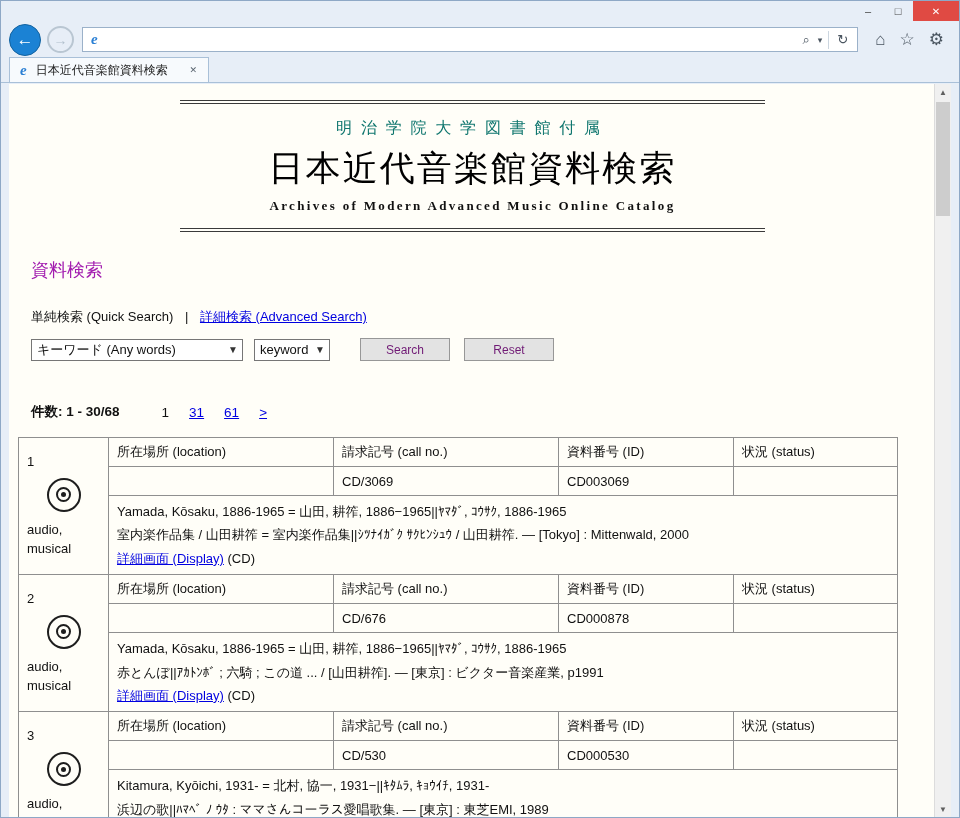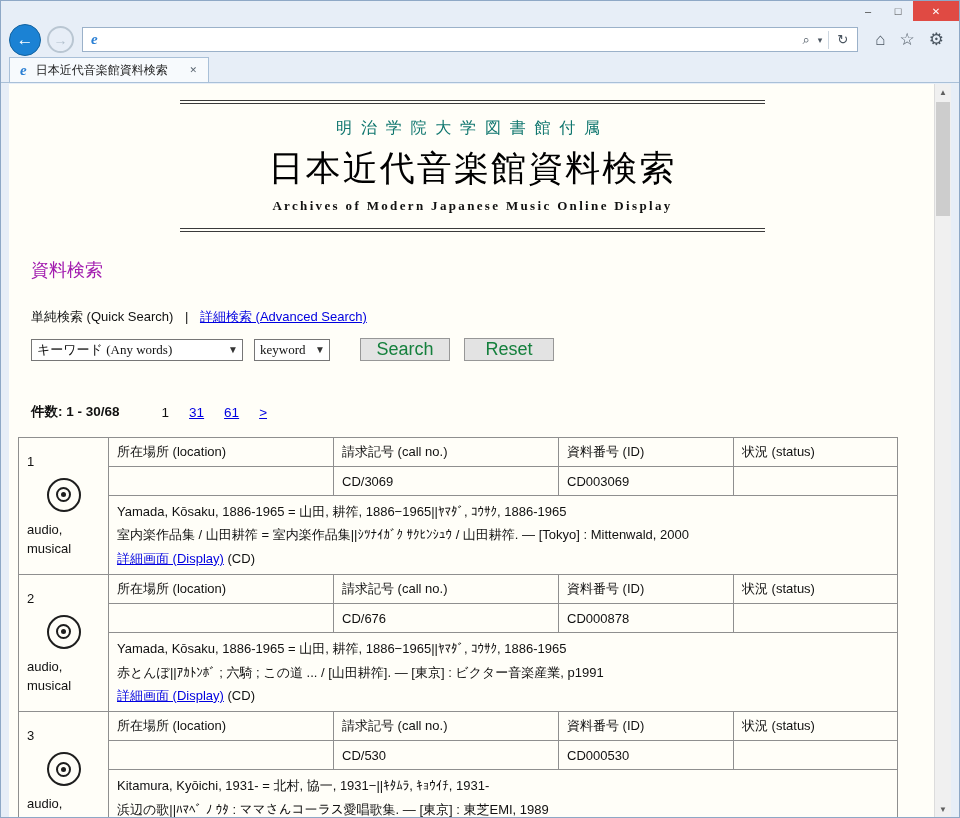--- a/index.html
+++ b/index.html
@@ -63,28 +63,28 @@
 
   .section { padding:0 22px; }
   .section-title { margin-top:26px; font-size:18px; color:#a21caf; }
 
   .search-nav { margin-top:26px; font-size:13px; }
   .search-nav .sep { margin:0 8px; }
   a.blue-link { color:#0000e0; text-decoration:underline; cursor:pointer; }
 
   .search-form { margin-top:12px; display:flex; align-items:center; }
   .fake-select { height:22px; border:1px solid #767676; background:#fff; display:flex;
-                 align-items:center; font-size:13px; padding-left:5px;font-family:Liberation Serif, serif; }
+                 align-items:center; font-size:13px; padding-left:5px; }
   .fake-select .caret { margin-left:auto; padding:0 4px; font-size:10px; color:#333; }
   .sel-field { width:212px; }
   .sel-type { width:76px; margin-left:11px; }
   .query-input { width:206px; height:22px; border:1px solid #767676; font-size:13px;
                  padding:0 4px; margin-left:9px; background:#fff; }
   .btn { width:90px; height:23px; background:#e3e3e3; border:1px solid #979797;
-         font-size:18px; color:#15803d; font-family:inherit; }
+         font-size:12px; color:#701a75; font-family:inherit; }
   .btn-search { margin-left:30px; }
   .btn-reset { margin-left:14px; }
 
   .count-row { margin-top:42px; font-size:13.5px; display:flex; align-items:center; }
   .count-label { font-weight:bold; }
   .pagination { margin-left:42px; display:flex; }
   .pagination span, .pagination a { margin-right:20px; font-size:13.5px; }
 
   table.results { margin:16px 0 0 9px; border-collapse:collapse; width:879px;
                   font-size:13px; table-layout:fixed; }
@@ -155,21 +155,21 @@
       <span class="tab-close">✕</span>
     </div>
   </div>
 
   <div class="page">
 
     <div class="masthead">
       <div class="dbl-rule"></div>
       <div class="institution">明治学院大学図書館付属</div>
       <div class="site-title">日本近代音楽館資料検索</div>
-      <div class="site-sub">Archives of Modern Japanese Music Online Display</div>
+      <div class="site-sub">Archives of Modern Advanced Music Online Catalog</div>
       <div class="dbl-rule"></div>
     </div>
 
     <div class="section">
       <div class="section-title">資料検索</div>
 
       <div class="search-nav">
         <span>単純検索 (Quick Search)</span>
         <span class="sep">|</span>
         <a class="blue-link">詳細検索 (Advanced Search)</a>

